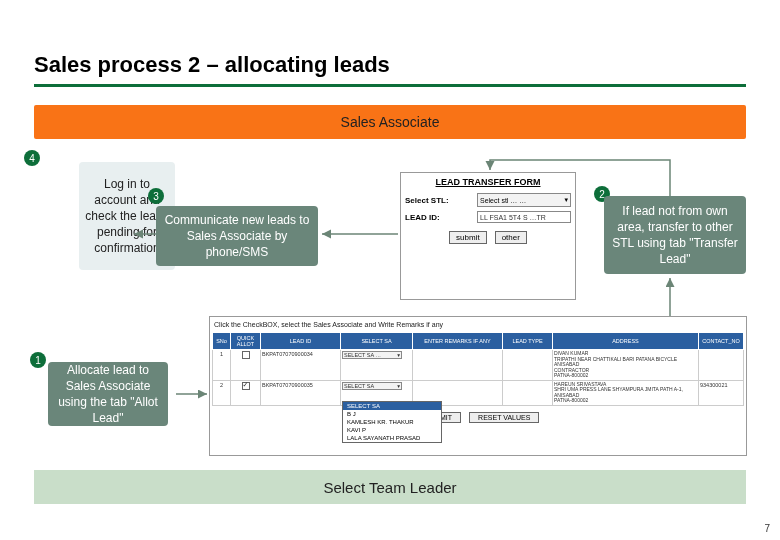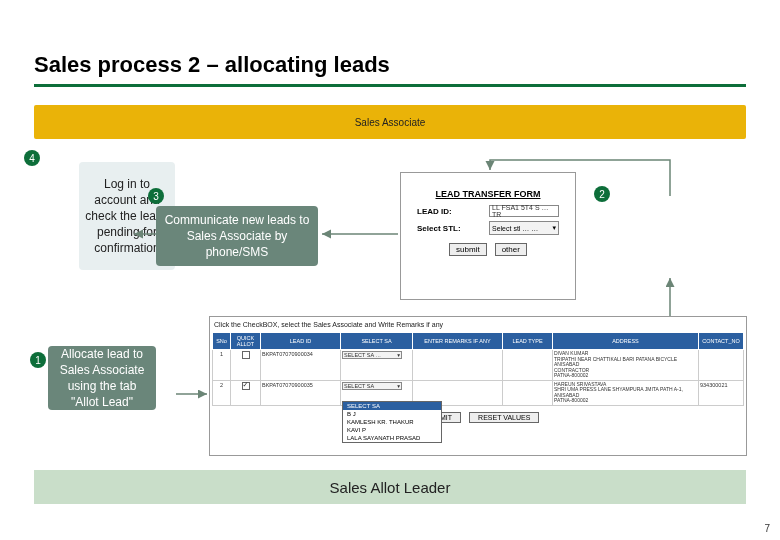--- a/index.html
+++ b/index.html
@@ -1,25 +1,25 @@
 <!DOCTYPE html>
 <html><head>
 <meta charset="utf-8">
 <style>
   * { box-sizing: border-box; margin: 0; padding: 0; }
   body { width: 780px; height: 540px; font-family: Arial, sans-serif; background: #fff; position: relative; overflow: hidden; }
   .slide { width: 780px; height: 540px; position: relative; border-radius: 15px; }
   .title { position: absolute; top: 52px; left: 34px; font-size: 22px; font-weight: bold; color: #000; }
   .title-underline { position: absolute; top: 84px; left: 34px; width: 712px; height: 3px; background: #0d6e3a; }
-  .swimlane-top { position: absolute; top: 105px; left: 34px; width: 712px; height: 34px; background: #eab308; border-radius: 2px; display: flex; align-items: center; justify-content: center; font-size: 10px; color: #222; }
+  .swimlane-top { position: absolute; top: 105px; left: 34px; width: 712px; height: 34px; background: #f97316; border-radius: 2px; display: flex; align-items: center; justify-content: center; font-size: 14px; color: #222; }
   .swimlane-bottom { position: absolute; top: 470px; left: 34px; width: 712px; height: 34px; background: #c9dec9; display: flex; align-items: center; justify-content: center; font-size: 15px; color: #222; }
   .num-badge { position: absolute; width: 16px; height: 16px; border-radius: 50%; background: #0d6e3a; color: #fff; font-size: 10px; display: flex; align-items: center; justify-content: center; }
   .step-box { position: absolute; background: #e8eff0; border-radius: 4px; padding: 8px 6px; font-size: 12px; color: #222; text-align: center; line-height: 1.35; display: flex; align-items: center; justify-content: center; margin-left: 45px; }
   .step-box-dark { position: absolute; background: #6a867a; border-radius: 4px; padding: 8px 6px; font-size: 12px; color: #fff; text-align: center; line-height: 1.35; display: flex; align-items: center; justify-content: center; }
-  .form-img { position: absolute; border: 1px solid #999; background: #fff; font-size: 8px; padding: 16px; }
+  .form-img { position: absolute; border: 1px solid #999; background: #fff; font-size: 8px; padding: 4px; }
   .form-img .hdr { text-align: center; font-weight: bold; text-decoration: underline; font-size: 9px; margin-bottom: 6px; }
   .form-img .row { display: flex; margin: 4px 0; width: 100%; align-items: center; gap: 4px; }
   .form-img .lbl { width: 68px; font-weight: bold; }
   .form-img .inp { border: 1px solid #888; height: 12px; flex: 1; padding: 0 2px; display: flex; align-items: center; font-size: 7px; color: #333; }
   .form-img .sel { border: 1px solid #888; height: 14px; flex: 1; padding: 0 2px; display: flex; align-items: center; justify-content: space-between; font-size: 7px; background: #f3f3f3; }
   .form-img .btns { display: flex; gap: 8px; justify-content: center; margin-top: 8px; }
   .form-img .btn { border: 1px solid #666; padding: 1px 6px; font-size: 8px; background: #eee; }
 
   .grid-img { position: absolute; border: 1px solid #999; background: #fff; font-size: 6px; padding: 2px; }
   .grid-img .instr { font-size: 7px; color: #222; padding: 2px 2px 4px 2px; }
@@ -48,36 +48,37 @@
 
   <div class="swimlane-top">Sales Associate</div>
 
   <div class="num-badge" style="top:150px; left:24px;">4</div>
   <div class="step-box" style="top:162px; left:34px; width:96px; height:108px;">Log in to account and check the leads pending for confirmation</div>
 
   <div class="num-badge" style="top:188px; left:148px;">3</div>
   <div class="step-box-dark" style="top:206px; left:156px; width:162px; height:60px;">Communicate new leads to Sales Associate by phone/SMS</div>
 
   <div class="num-badge" style="top:186px; left:594px;">2</div>
+  <div class="step-box-dark" style="top:196px; left:604px; width:142px; height:78px;">If lead not from own area, transfer to other STL using tab "Transfer Lead"</div>
 
   <div class="num-badge" style="top:352px; left:30px;">1</div>
-  <div class="step-box-dark" style="top:346px; left:48px; width:108px; height:64px;">Allocate lead to Sales Associate using the tab "Allot Lead"</div>
+  <div class="step-box-dark" style="top:362px; left:48px; width:120px; height:64px;">Allocate lead to Sales Associate using the tab "Allot Lead"</div>
 
   <div class="form-img" style="top:172px; left:400px; width:176px; height:128px;">
     <div class="hdr">LEAD TRANSFER FORM</div>
-    <div class="row">
-      <div class="lbl">LEAD ID:</div>
-      <div class="inp">LL FSA1 5T4 S …TR</div>
-    </div>
     <div class="row">
       <div class="lbl">Select STL:</div>
       <div class="sel">
           <span>Select stl … …</span>
           <span>▾</span>
         </div>
+    </div>
+    <div class="row">
+      <div class="lbl">LEAD ID:</div>
+      <div class="inp">LL FSA1 5T4 S …TR</div>
     </div>
     <div class="btns">
       <div class="btn">submit</div>
       <div class="btn">other</div>
     </div>
   </div>
 
   <div class="grid-img" style="top:316px; left:209px; width:538px; height:140px;">
     <div class="instr">Click the CheckBOX, select the Sales Associate and Write Remarks if any</div>
     <table>
@@ -150,15 +151,15 @@
 
     <line x1="398" y1="234" x2="322" y2="234" stroke="#6b8576" stroke-width="1.5" marker-end="url(#ah)"></line>
 
     <path d="M670 196 L670 160 L490 160 L490 170" fill="none" stroke="#6b8576" stroke-width="1.5" marker-end="url(#ah)"></path>
 
     <line x1="670" y1="316" x2="670" y2="278" stroke="#6b8576" stroke-width="1.5" marker-end="url(#ah)"></line>
 
     <line x1="176" y1="394" x2="207" y2="394" stroke="#6b8576" stroke-width="1.5" marker-end="url(#ah)"></line>
   </svg>
 
-  <div class="swimlane-bottom">Sales Allot Leader</div>
+  <div class="swimlane-bottom">Select Team Leader</div>
   <div class="pagenum">7</div>
 </div>
 
 </body></html>

